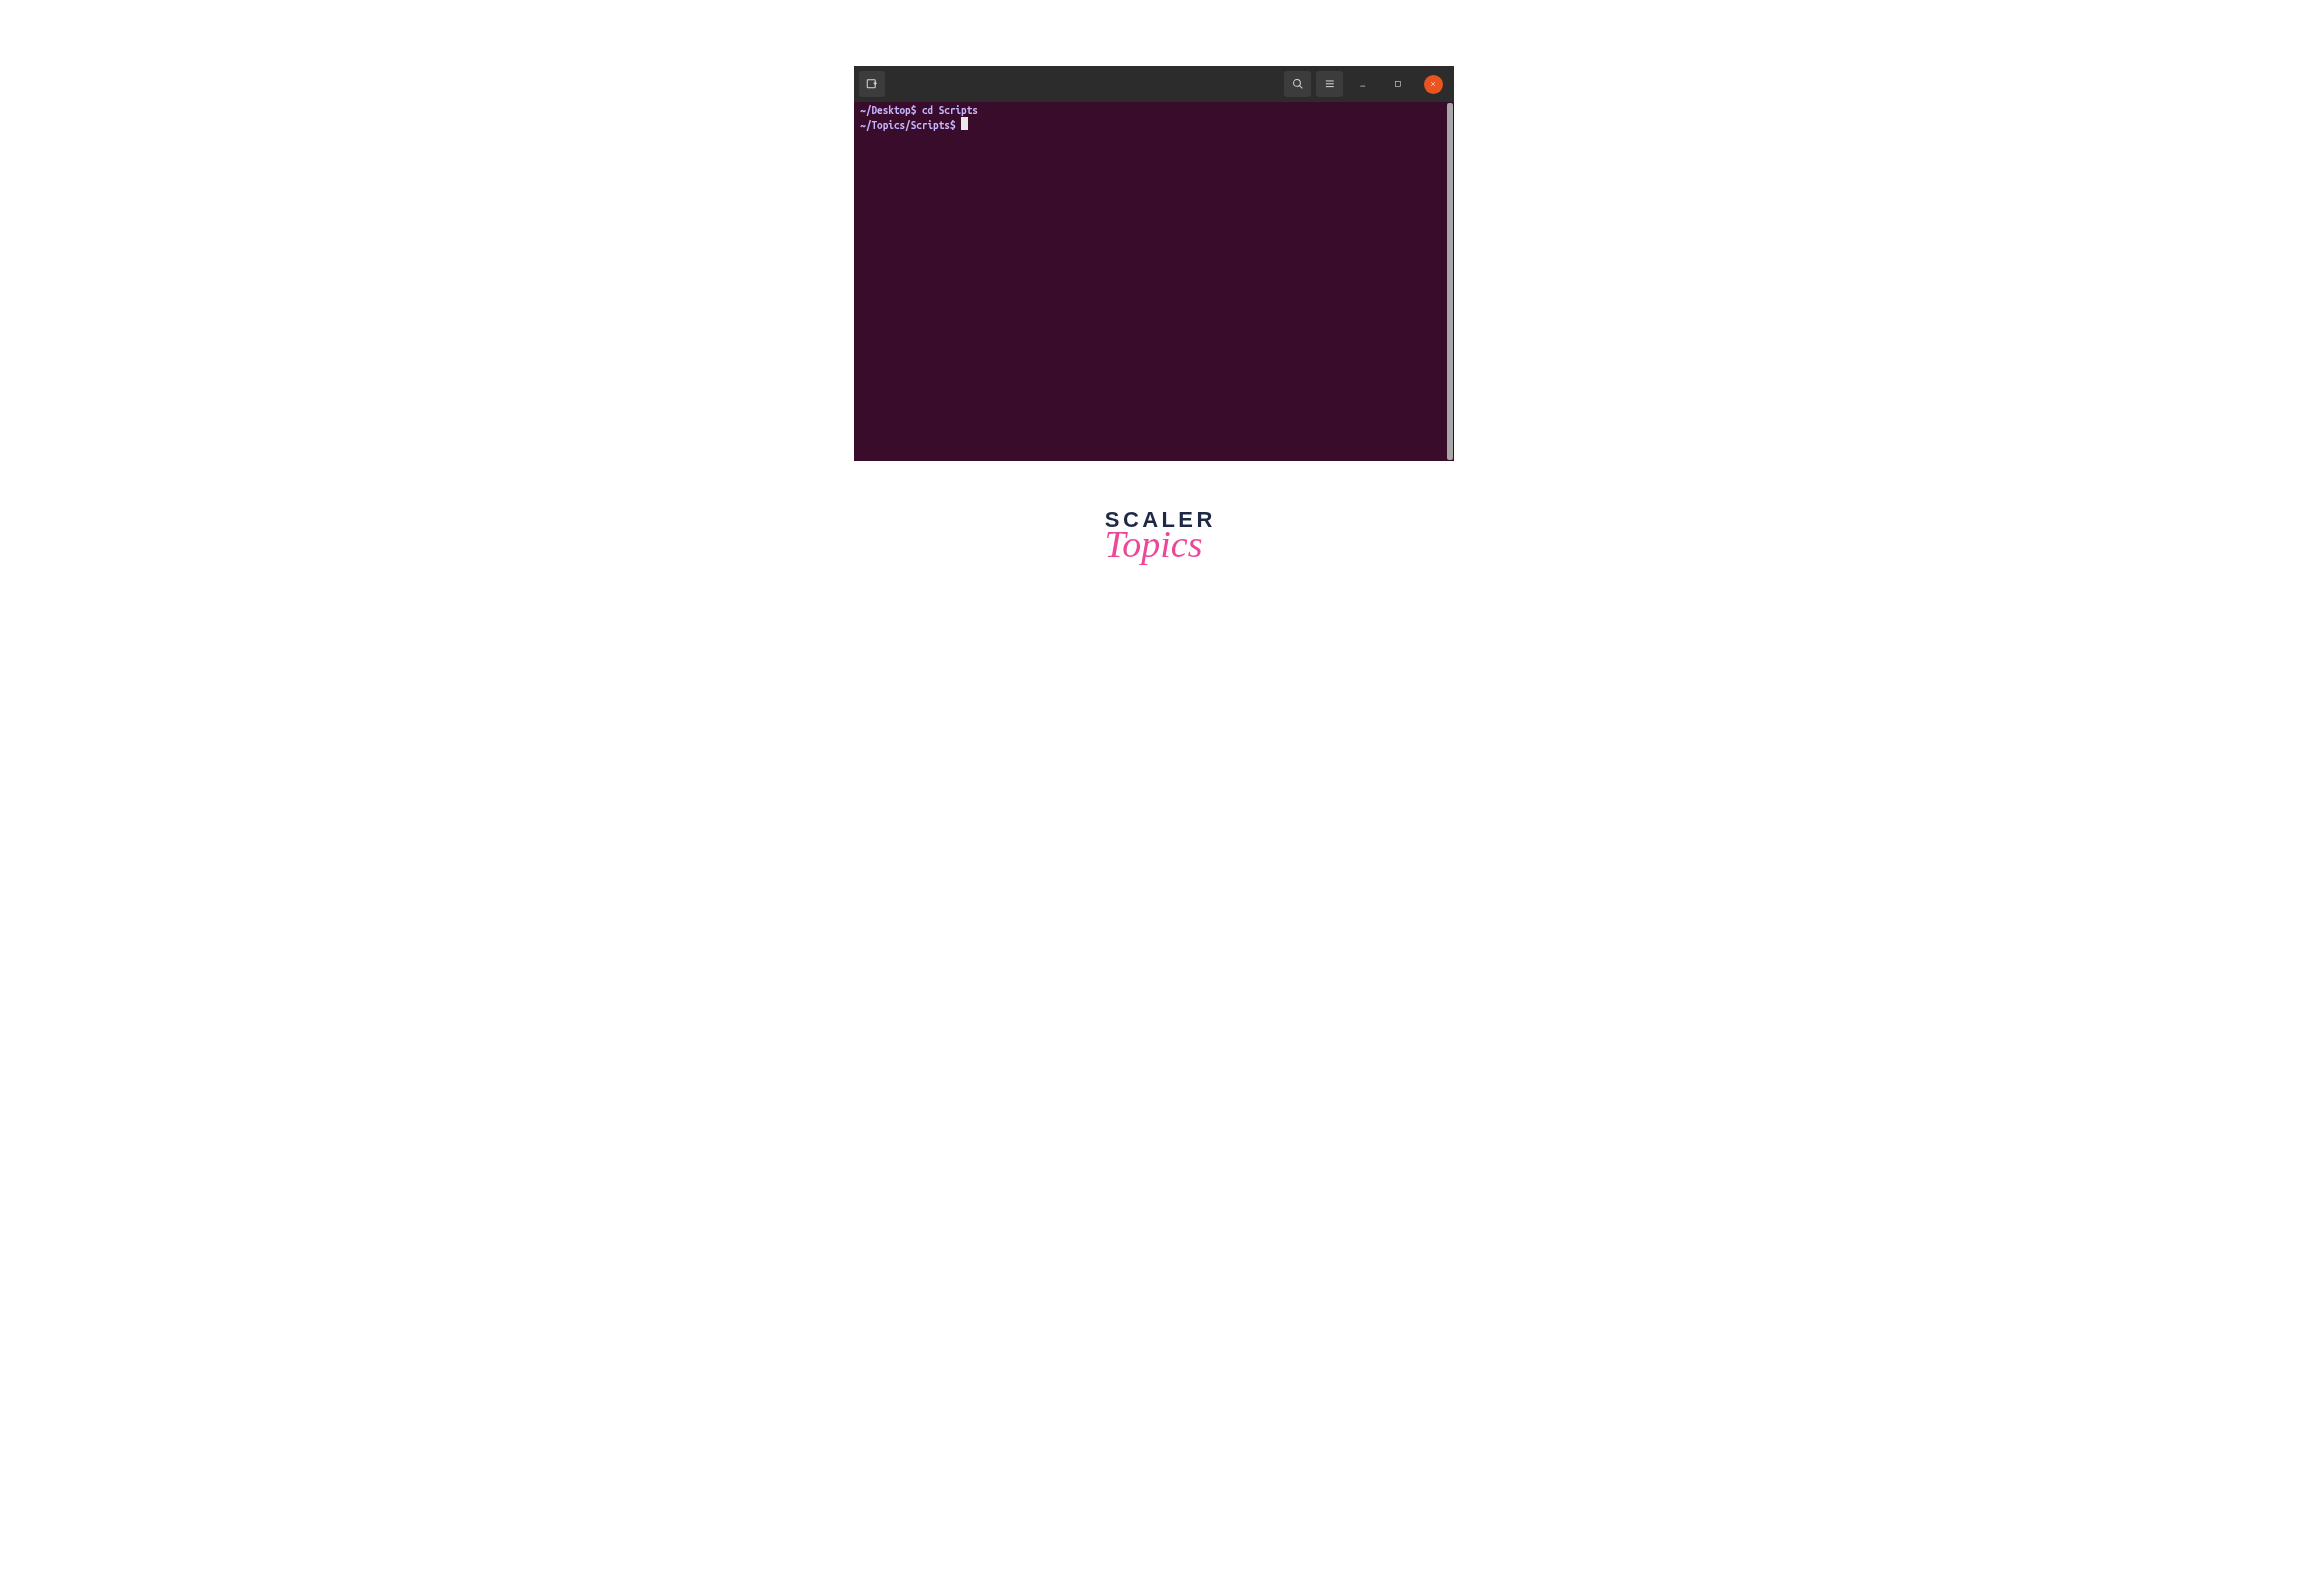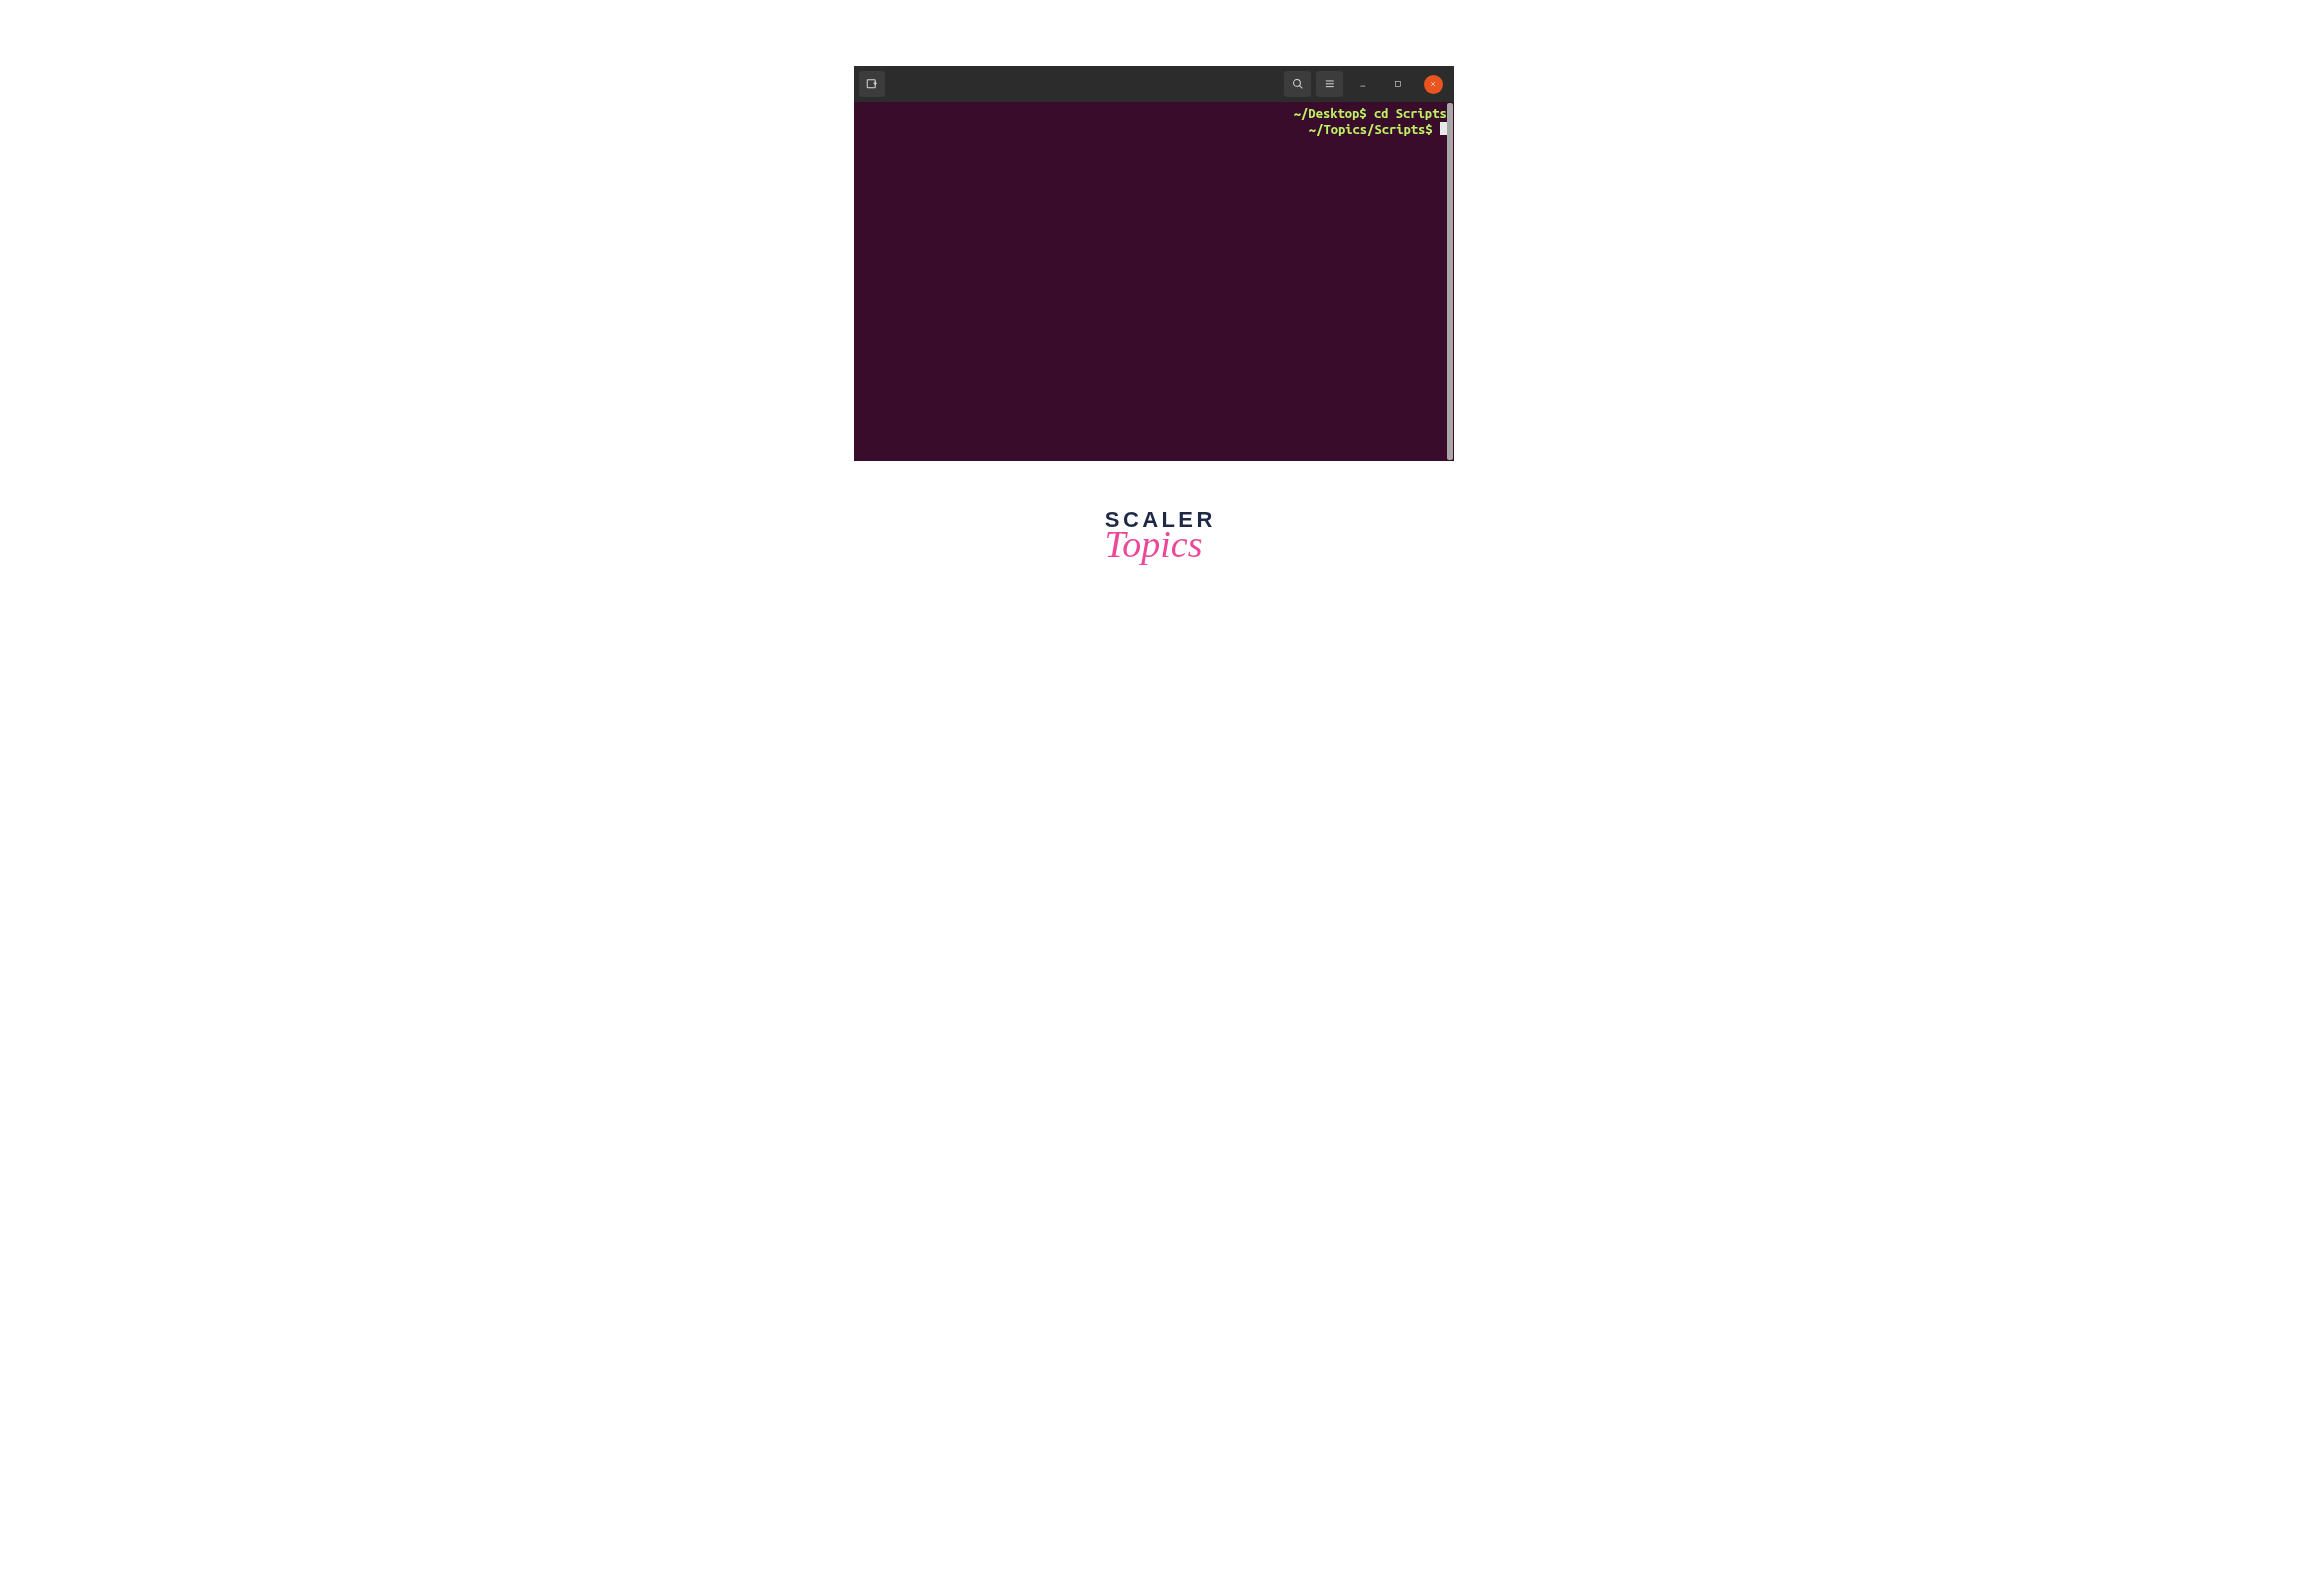--- a/index.html
+++ b/index.html
@@ -93,25 +93,24 @@
       fill: none;
       stroke-width: 1.8;
     }
     
     .terminal-body {
       background: #380c2a;
       flex: 1;
       position: relative;
       padding: 2.7px 6.8px;
       font-family: "Ubuntu Mono", "DejaVu Sans Mono", Consolas, monospace;
-      font-size: 13px;
+      font-size: 10px;
       line-height: 1.25;
-      color: #bef264;
+      color: #c4b5fd;
       font-weight: bold;
-      text-align: right;
     }
     
     .scrollbar {
       position: absolute;
       right: 0.7px;
       top: 1.4px;
       width: 5.4px;
       height: calc(100% - 2.7px);
       background: #a8a8a8;
       border-radius: 2px;

